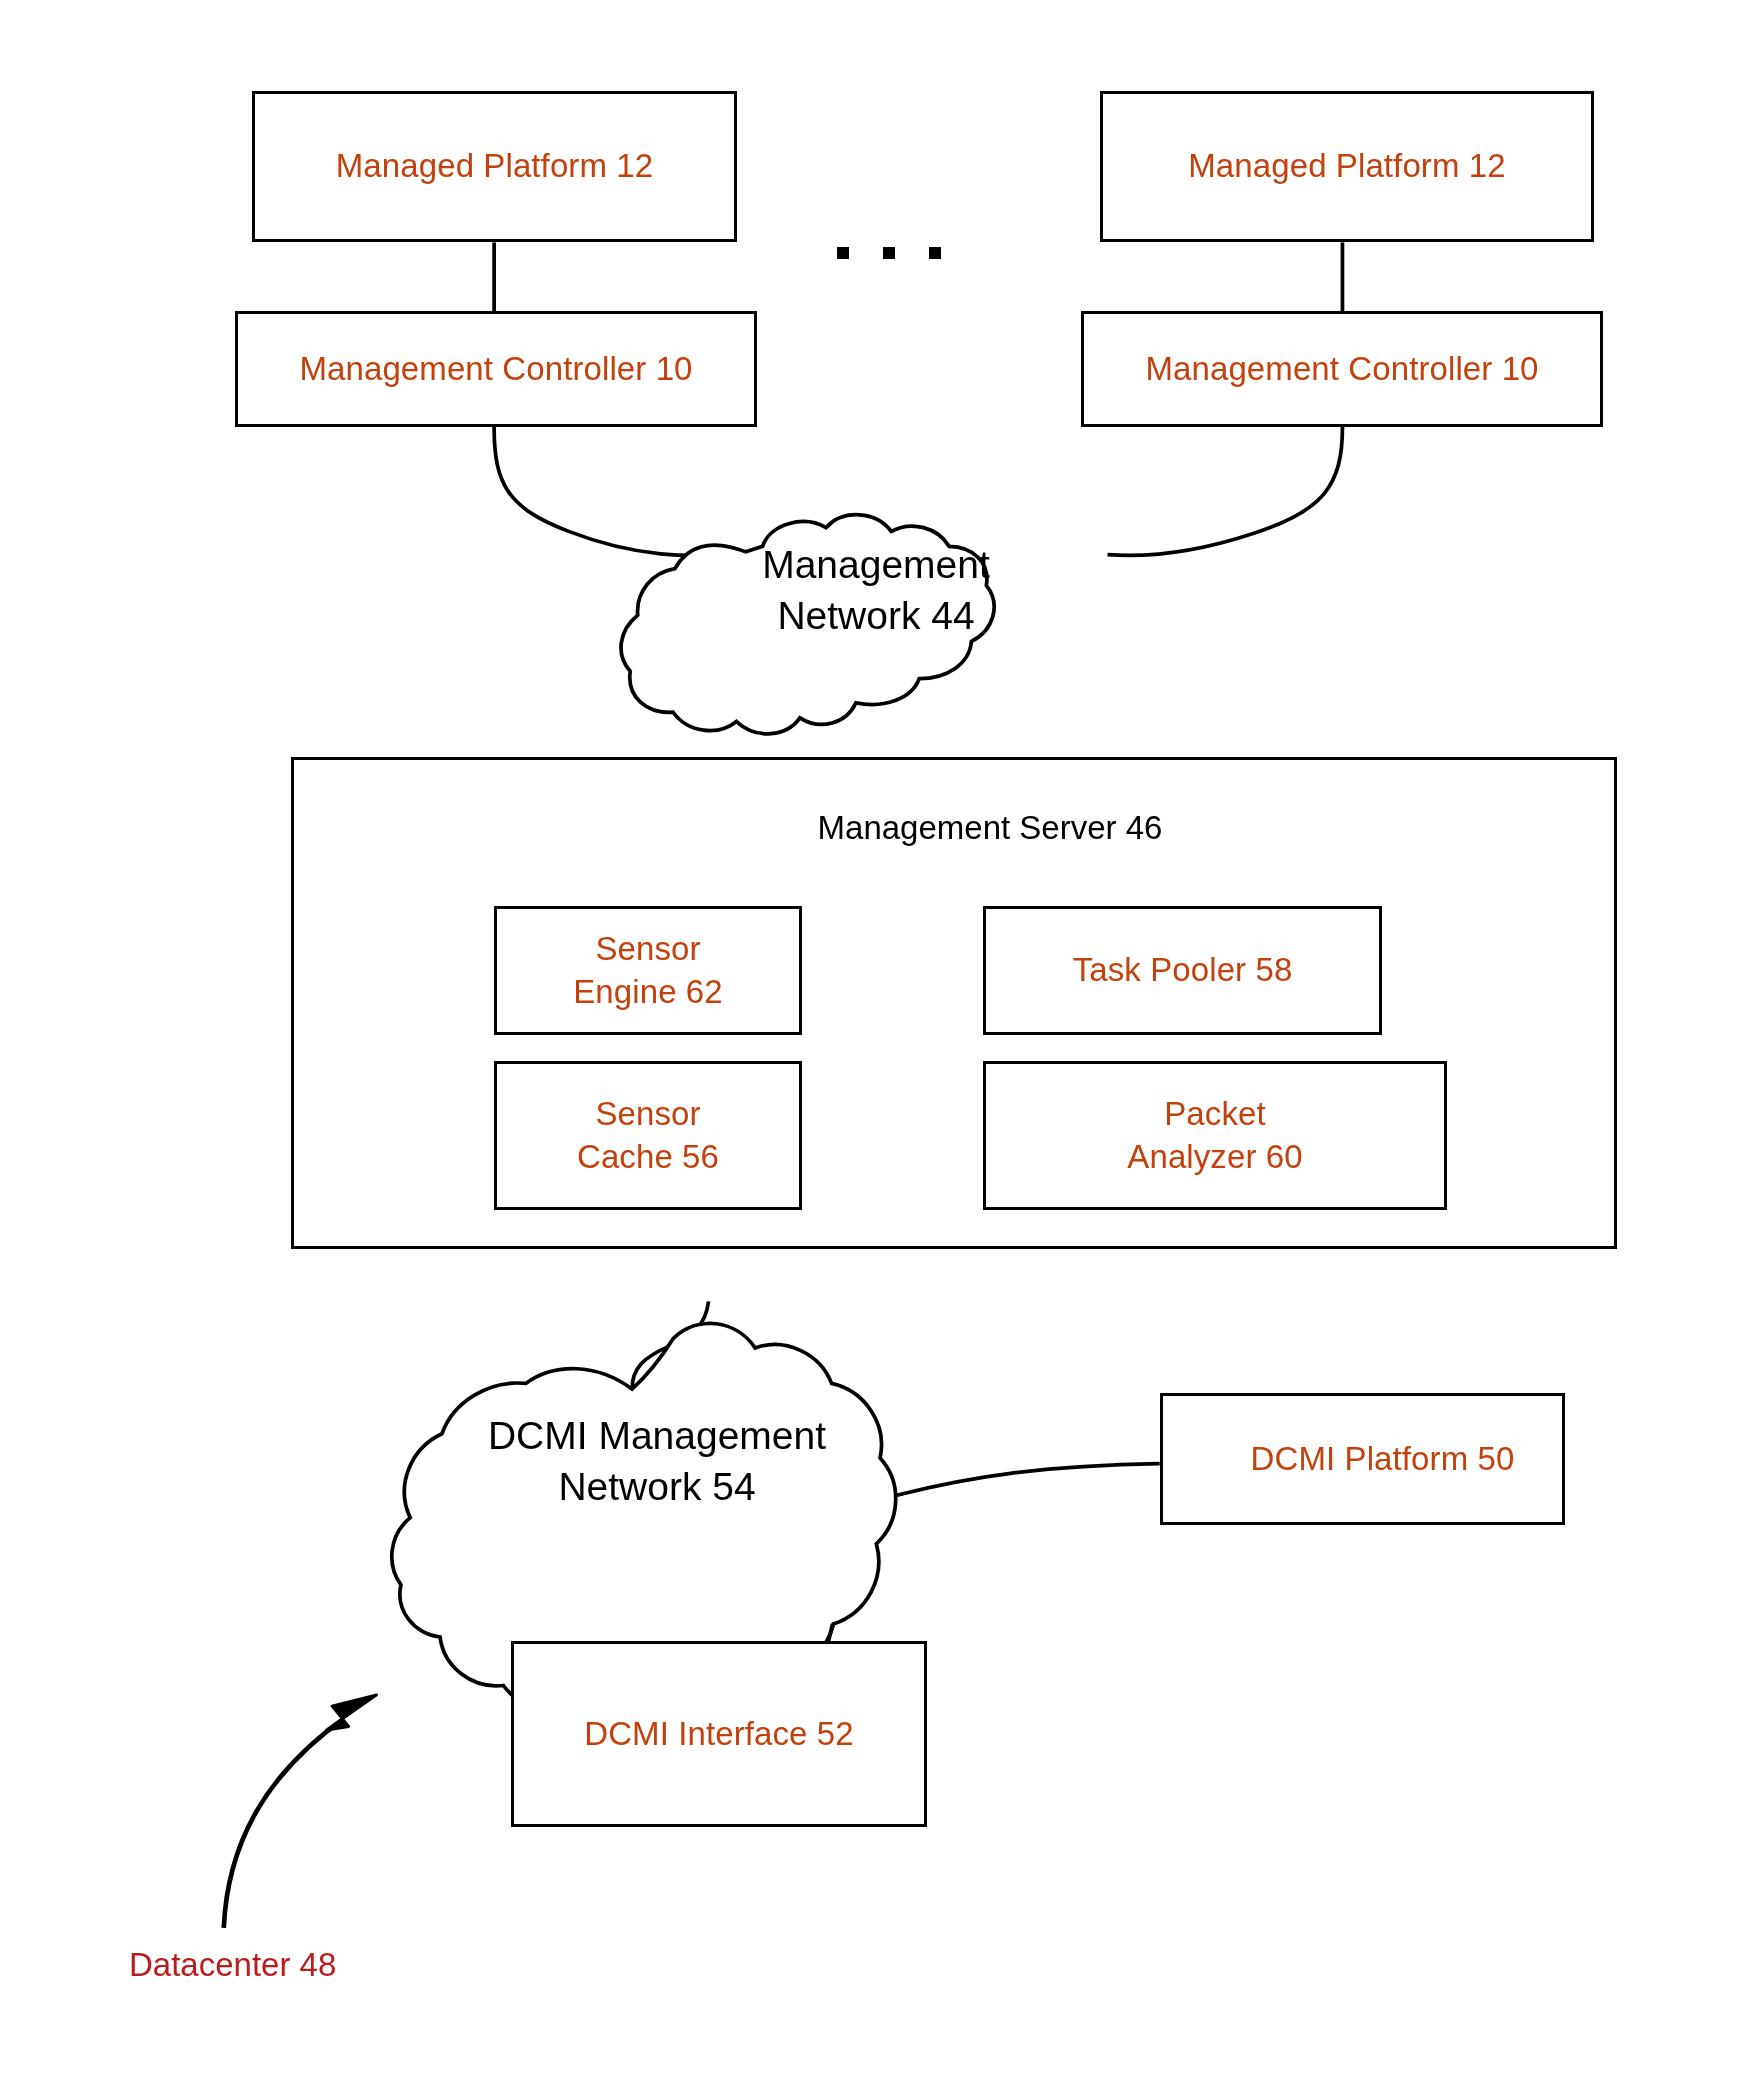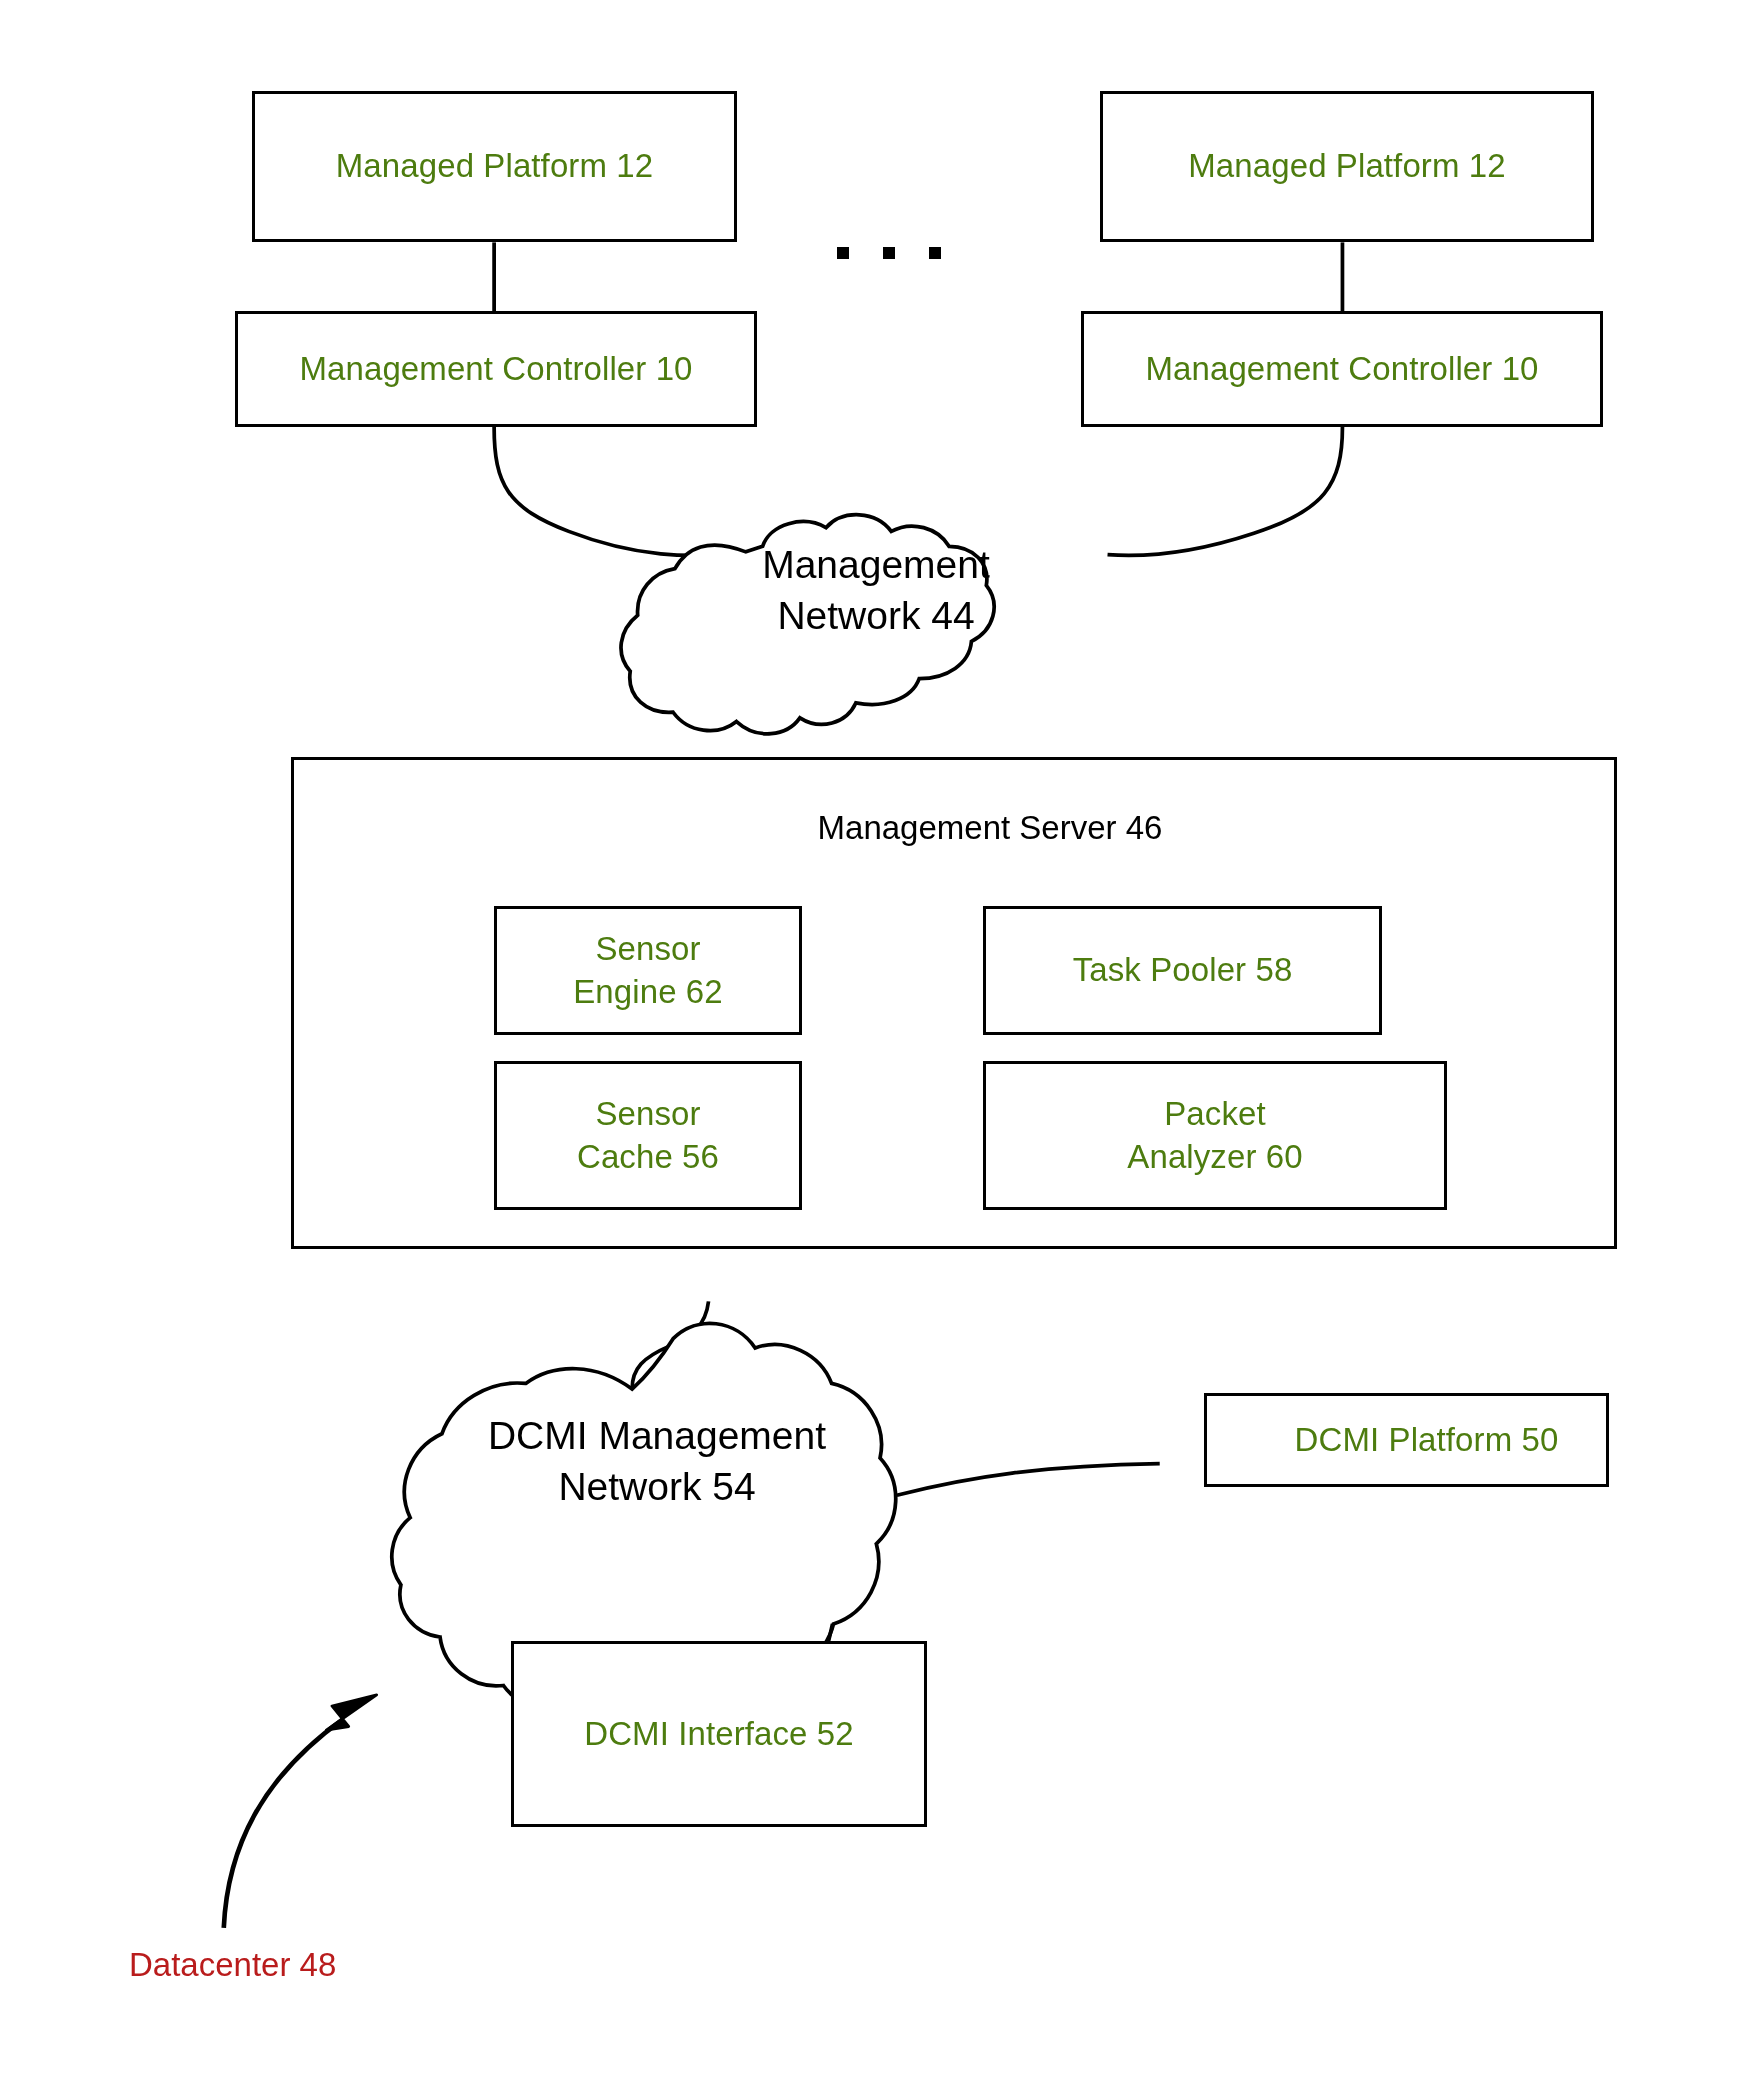--- a/index.html
+++ b/index.html
@@ -33,21 +33,21 @@
     display: flex;
     align-items: center;
     justify-content: center;
     text-align: center;
     z-index: 4;
   }
   .node-label {
     font-size: 33px;
     line-height: 1.28;
     letter-spacing: 0.1px;
-    color: #4d7c0f;
+    color: #c2410c;
     white-space: pre-line;
   }
   .server-title {
     position: absolute;
     z-index: 5;
     font-size: 33px;
     text-align: center;
     color: #000000;
     margin-left: 36px;
   }
@@ -185,21 +185,21 @@
   </div>
 
   <div class="node-box" style="left:983px; top:1061px; width:464px; height:149px;">
     <span class="node-label">Packet
 Analyzer 60</span>
   </div>
 
   <div class="cloud-label" style="left:438px; top:1410px; width:438px;">DCMI Management
 Network 54</div>
 
-  <div class="node-box" style="left:1204px; top:1393px; width:405px; height:94px;padding-left:40px;">
+  <div class="node-box" style="left:1160px; top:1393px; width:405px; height:132px;padding-left:40px;">
     <span class="node-label">DCMI Platform 50</span>
   </div>
 
   <div class="node-box" style="left:511px; top:1641px; width:416px; height:186px;">
     <span class="node-label">DCMI Interface 52</span>
   </div>
 
   <div class="plain-label" style="left:129px; top:1946px;">Datacenter 48</div>
 
 </div>

